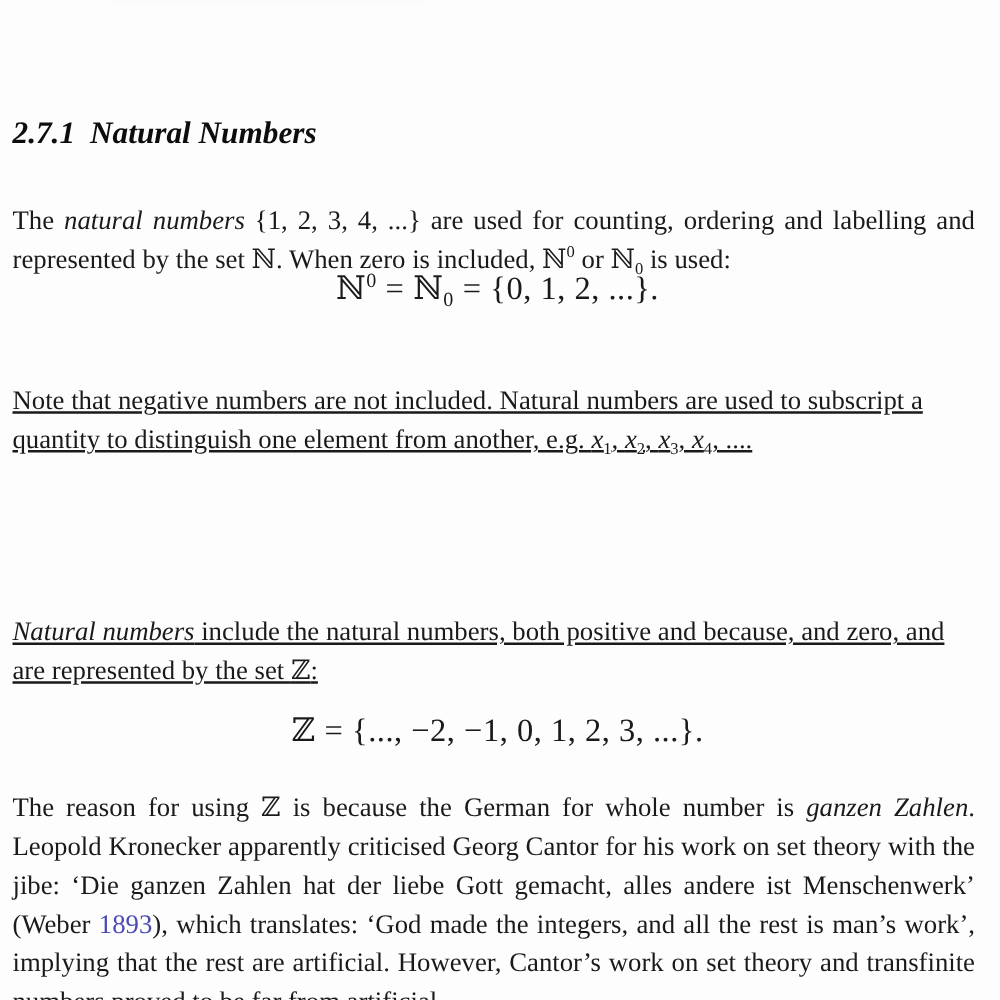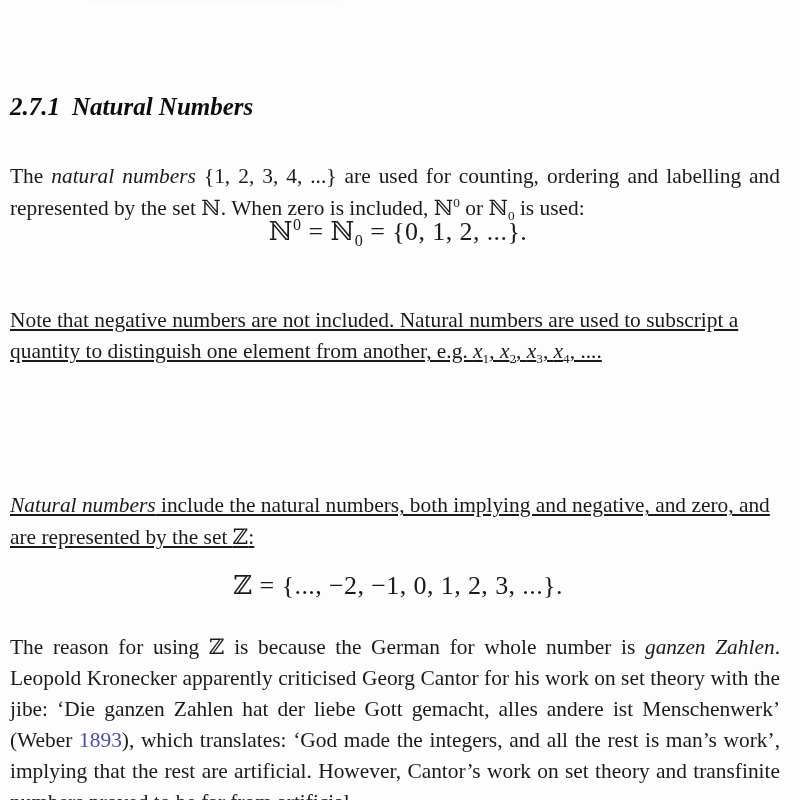--- a/index.html
+++ b/index.html
@@ -127,19 +127,19 @@
 
   <h2 class="section-heading heading-1"><span class="num">2.7.1</span><span>Natural Numbers</span></h2>
 
   <p class="para p1"><span>The </span><i>natural numbers</i><span> {1,  2,  3,  4,  ...} are used for counting, ordering and labelling and represented by the set </span><span class="bb">ℕ</span><span>. When zero is included, </span><span class="bb">ℕ</span><sup class="ord">0</sup><span> or </span><span class="bb">ℕ</span><sub class="ord">0</sub><span> is used:</span></p>
 
   <div class="display-eq eq1"><span class="bb">ℕ</span><sup class="ord">0</sup><span class="op">=</span><span class="bb">ℕ</span><sub class="ord">0</sub><span class="op">=</span><span>{0,  1,  2, ...}.</span></div>
 
   <p class="para p2 nojust"><span>Note that negative numbers are not included. Natural numbers are used to subscript a quantity to distinguish one element from another, e.g. </span><span class="mathvar">x</span><sub class="ord">1</sub><span>,  </span><span class="mathvar">x</span><sub class="ord">2</sub><span>,  </span><span class="mathvar">x</span><sub class="ord">3</sub><span>,  </span><span class="mathvar">x</span><sub class="ord">4</sub><span>,  ....</span></p>
 
 
-  <p class="para p3 nojust"><i>Natural numbers</i><span> include the natural numbers, both implying and negative, and zero, and are represented by the set </span><span class="bb">ℤ</span><span>:</span></p>
+  <p class="para p3 nojust"><i>Natural numbers</i><span> include the natural numbers, both positive and because, and zero, and are represented by the set </span><span class="bb">ℤ</span><span>:</span></p>
 
   <div class="display-eq eq2"><span class="bb">ℤ</span><span class="op">=</span><span>{...,  −2,  −1,  0,  1,  2,  3, ...}.</span></div>
 
   <p class="para p4"><span>The reason for using </span><span class="bb">ℤ</span><span> is because the German for whole number is </span><i>ganzen Zahlen</i><span>. Leopold Kronecker apparently criticised Georg Cantor for his work on set theory with the jibe: ‘Die ganzen Zahlen hat der liebe Gott gemacht, alles andere ist Menschenwerk’ (Weber </span><a class="cite-link">1893</a><span>), which translates: ‘God made the integers, and all the rest is man’s work’, implying that the rest are artificial. However, Cantor’s work on set theory and transfinite numbers proved to be far from artificial.</span></p>
 
 </div>
 
 </body></html>

